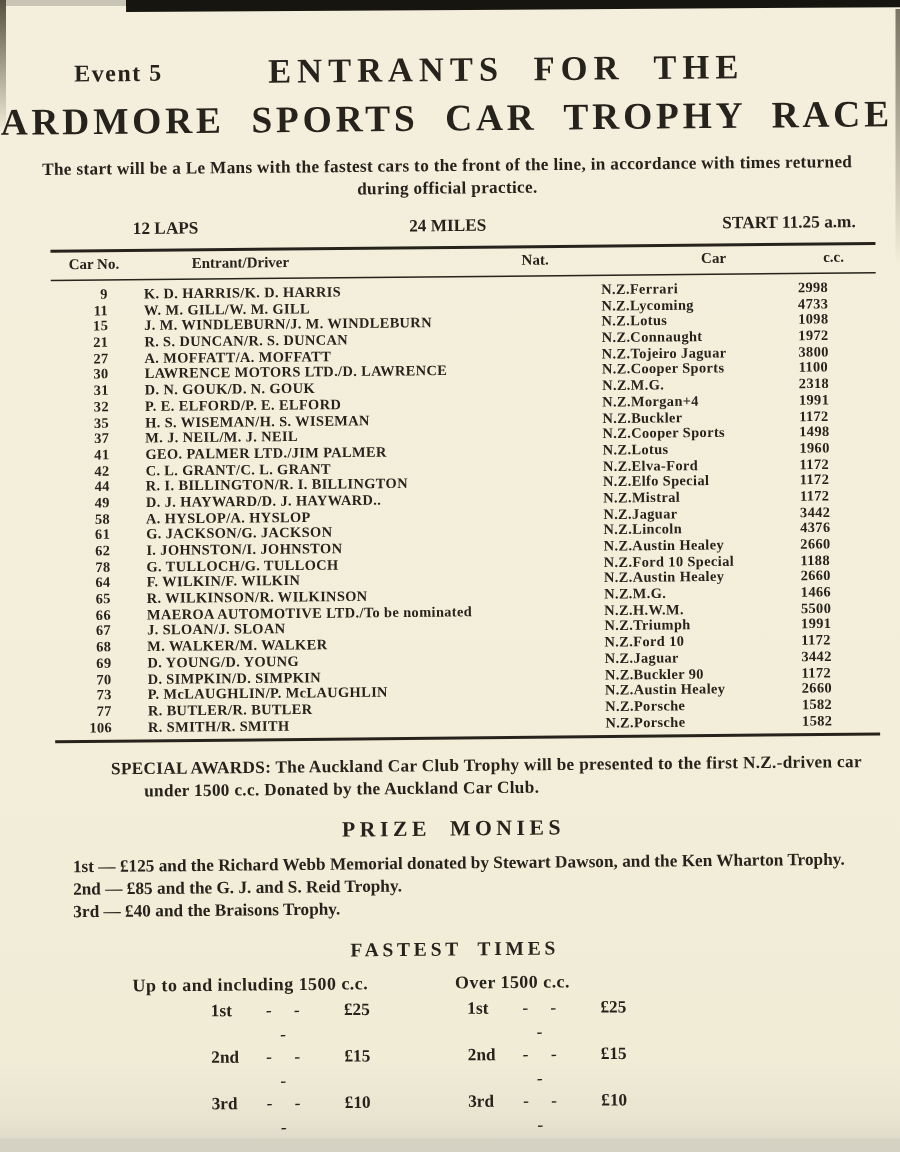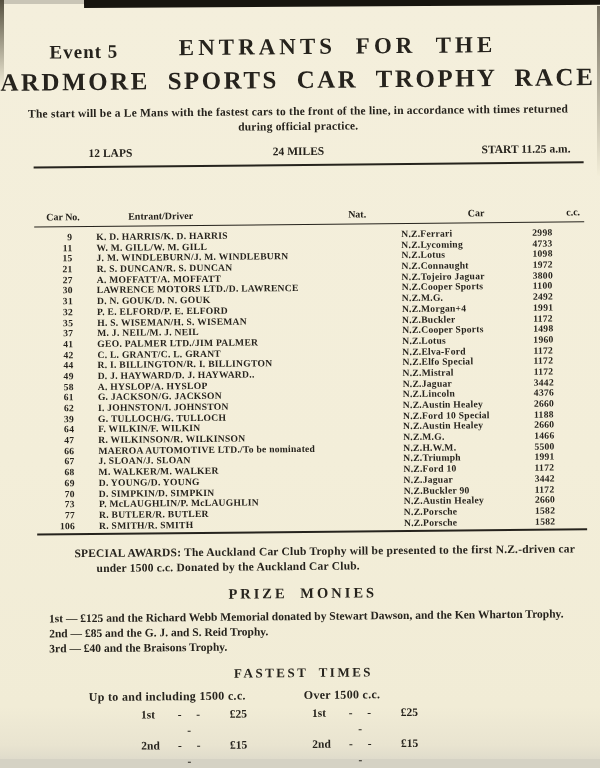--- a/index.html
+++ b/index.html
@@ -21,42 +21,42 @@
   .edge-right{position:absolute;top:6px;right:0;width:3px;height:170px;background:linear-gradient(180deg,#7a7464,#f3eed9);}
   .edge-bottom{position:absolute;bottom:0;left:0;right:0;height:9px;background:#d5d2c4;}
   .tilt{
     position:absolute;inset:0;
     transform:rotate(-0.55deg);
     transform-origin:50% 40%;
   }
 
   
   .hdr{position:relative;margin-top:34px;height:26px;}
-  .event{position:absolute;left:52px;top:5px;font-size:19px;font-weight:bold;letter-spacing:1px;}
+  .event{position:absolute;left:52px;top:5px;font-size:16px;font-weight:bold;letter-spacing:1px;}
   .title1{position:absolute;left:120px;right:40px;text-align:center;font-size:23px;font-weight:bold;letter-spacing:4px;word-spacing:10px;}
   .title2{margin-top:6px;text-align:center;font-size:25px;font-weight:bold;letter-spacing:2.5px;word-spacing:9px;}
   .intro{margin:10px auto 0;width:545px;text-align:center;font-size:11.5px;font-weight:bold;line-height:14.5px;letter-spacing:0.2px;}
 
   
   .raceinfo{position:relative;margin-top:12px;height:15px;font-size:11.5px;font-weight:bold;}
   .ri-laps{position:absolute;left:50px;margin-left:40px;}
   .ri-miles{position:absolute;left:0;right:0;text-align:center;}
   .ri-start{position:absolute;right:28px;}
 
   
   .tbl{margin:4px 15px 0 35px;}
   .rule-heavy{border-top:2.5px solid #26231d;}
   .rule-light{border-top:1.2px solid #26231d;}
   .trow{display:grid;grid-template-columns:62px 252px 72px 112px 52px;align-items:baseline;}
   .thead .trow{padding:3px 0 4px;font-size:10px;font-weight:bold;}
   .th-no{padding-left:12px;}
   .th-entrant{padding-left:32px;}
   .th-nat{text-align:left;}
   .th-car{text-align:center;}
-  .th-cc{text-align:right;padding-right:4px;margin-top:40px;}
+  .th-cc{text-align:center;padding-right:4px;}
   .tbody{padding:4px 0 3px;}
   .tbody .trow{height:10.7px;font-size:9.6px;font-weight:bold;letter-spacing:0.25px;}
   .td-no{text-align:right;padding-right:24px;}
   .td-entrant{white-space:nowrap;}
   .td-nat{text-align:right;}
   .td-car{white-space:nowrap;}
   .td-cc{padding-right:2px;}
 
   
   .special{margin:11px 25px 0 72px;font-size:11.5px;font-weight:bold;line-height:14.5px;padding-left:22px;text-indent:-22px;letter-spacing:0.2px;}
@@ -156,21 +156,21 @@
             <span class="td-entrant">LAWRENCE MOTORS LTD./D. LAWRENCE</span>
             <span class="td-nat">N.Z.</span>
             <span class="td-car">Cooper Sports</span>
             <span class="td-cc">1100</span>
           </div>
           <div class="trow">
             <span class="td-no">31</span>
             <span class="td-entrant">D. N. GOUK/D. N. GOUK</span>
             <span class="td-nat">N.Z.</span>
             <span class="td-car">M.G.</span>
-            <span class="td-cc">2492</span>
+            <span class="td-cc">2318</span>
           </div>
           <div class="trow">
             <span class="td-no">32</span>
             <span class="td-entrant">P. E. ELFORD/P. E. ELFORD</span>
             <span class="td-nat">N.Z.</span>
             <span class="td-car">Morgan+4</span>
             <span class="td-cc">1991</span>
           </div>
           <div class="trow">
             <span class="td-no">35</span>
@@ -229,35 +229,35 @@
             <span class="td-cc">4376</span>
           </div>
           <div class="trow">
             <span class="td-no">62</span>
             <span class="td-entrant">I. JOHNSTON/I. JOHNSTON</span>
             <span class="td-nat">N.Z.</span>
             <span class="td-car">Austin Healey</span>
             <span class="td-cc">2660</span>
           </div>
           <div class="trow">
-            <span class="td-no">39</span>
+            <span class="td-no">78</span>
             <span class="td-entrant">G. TULLOCH/G. TULLOCH</span>
             <span class="td-nat">N.Z.</span>
             <span class="td-car">Ford 10 Special</span>
             <span class="td-cc">1188</span>
           </div>
           <div class="trow">
             <span class="td-no">64</span>
             <span class="td-entrant">F. WILKIN/F. WILKIN</span>
             <span class="td-nat">N.Z.</span>
             <span class="td-car">Austin Healey</span>
             <span class="td-cc">2660</span>
           </div>
           <div class="trow">
-            <span class="td-no">47</span>
+            <span class="td-no">65</span>
             <span class="td-entrant">R. WILKINSON/R. WILKINSON</span>
             <span class="td-nat">N.Z.</span>
             <span class="td-car">M.G.</span>
             <span class="td-cc">1466</span>
           </div>
           <div class="trow">
             <span class="td-no">66</span>
             <span class="td-entrant">MAEROA AUTOMOTIVE LTD./To be nominated</span>
             <span class="td-nat">N.Z.</span>
             <span class="td-car">H.W.M.</span>

